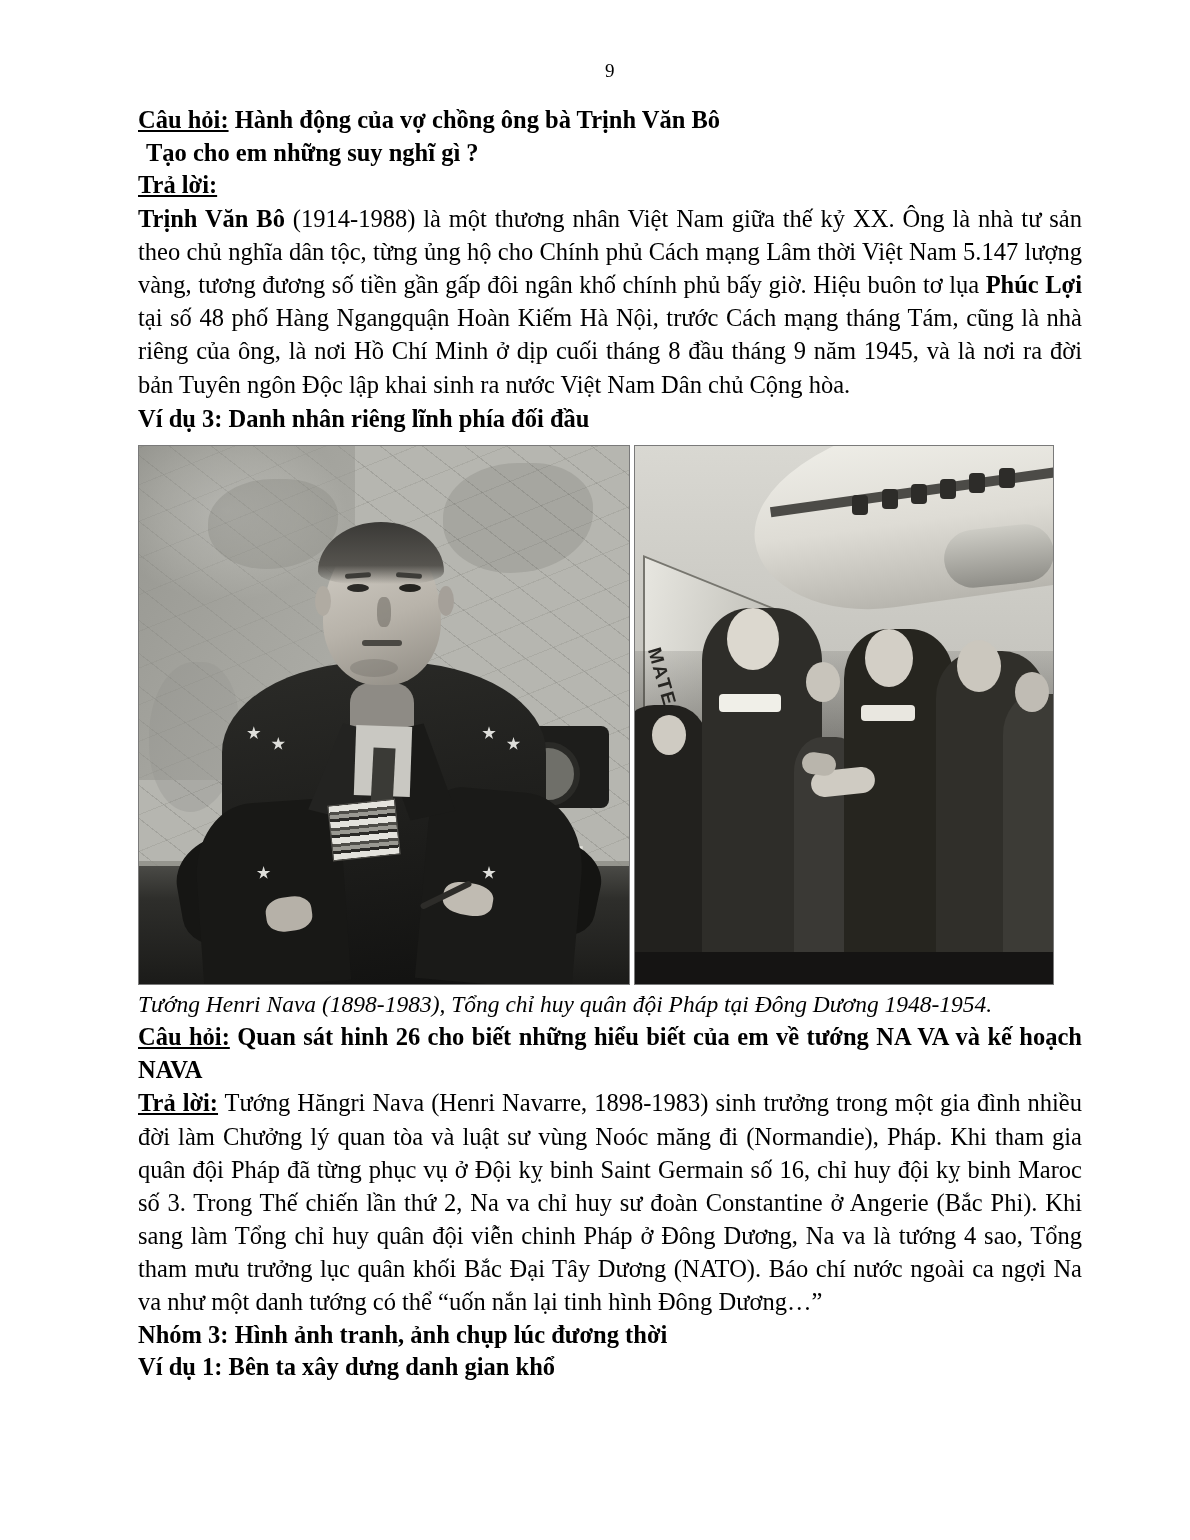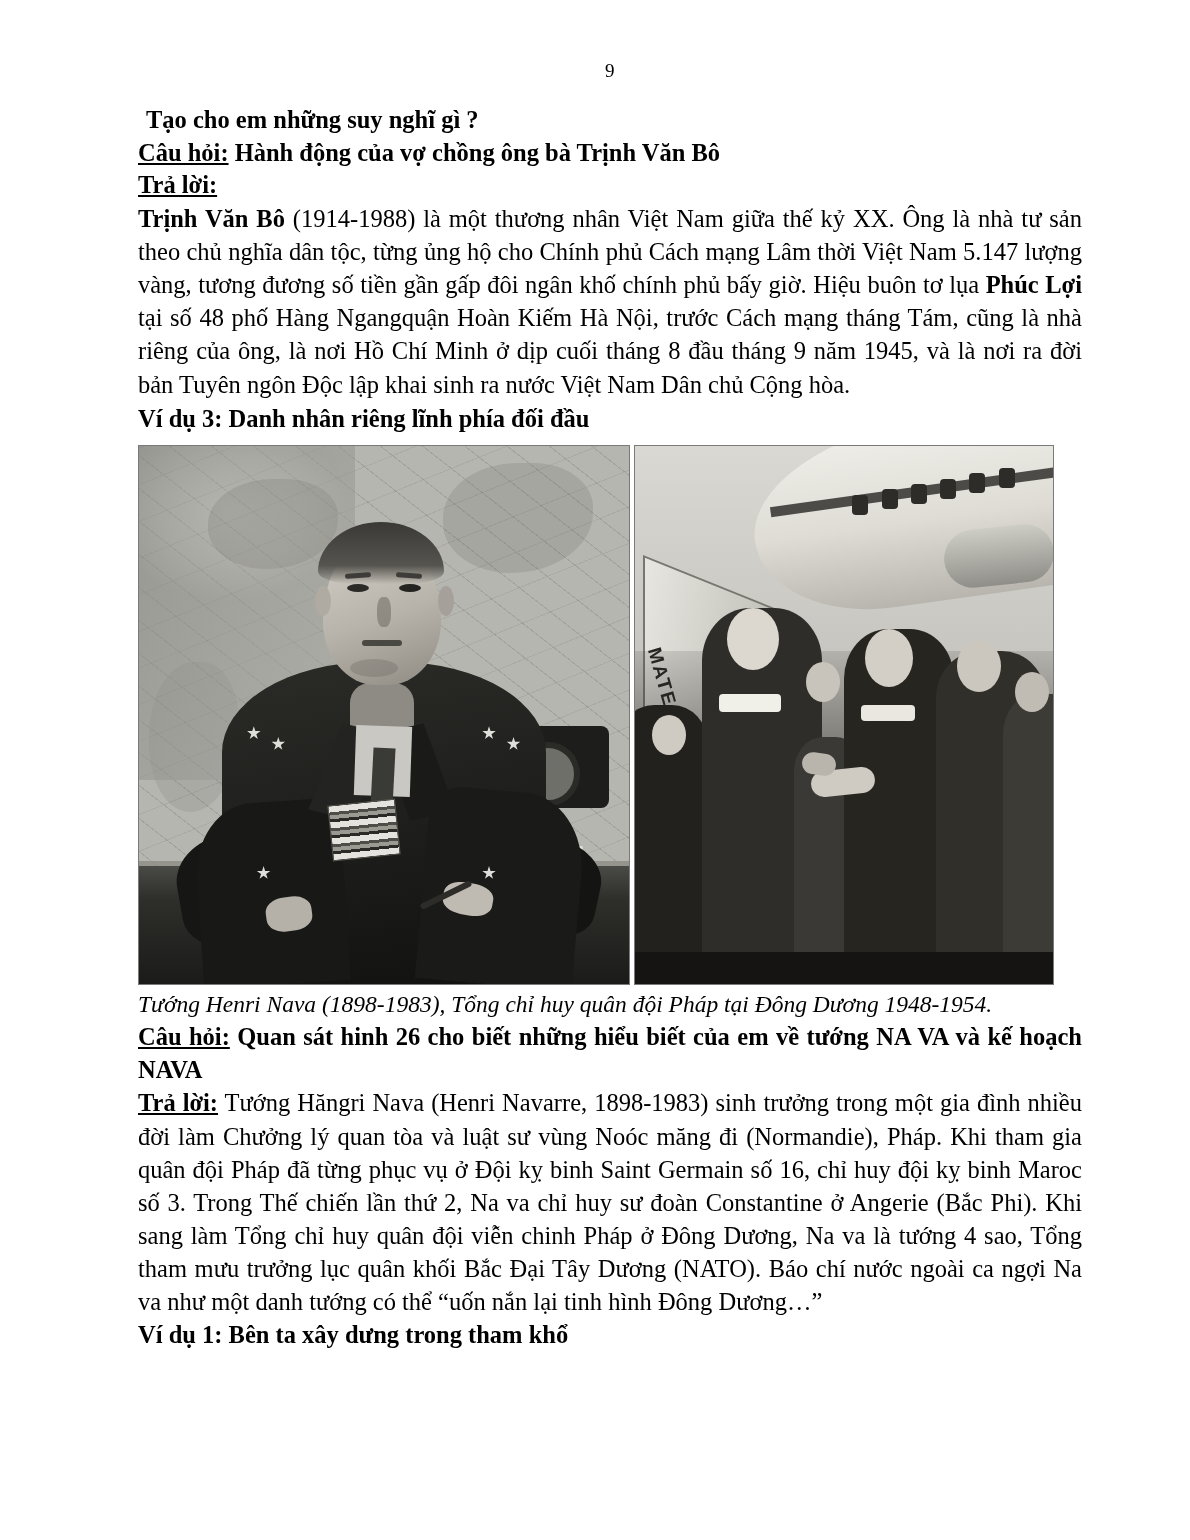--- a/index.html
+++ b/index.html
@@ -325,25 +325,25 @@
     background: #151413;
   }
 </style>
 </head>
 <body>
 
 <div class="page">
 
   <div class="page-number">9</div>
 
+  <p class="q-line">
+    <span class="u b">Câu hỏi:</span><span class="b"> Hành động của vợ chồng  ông bà Trịnh Văn Bô</span>
+  </p>
   <p class="q-line q-indent">
     <span class="b">Tạo cho em những suy nghĩ gì  ?</span>
-  </p>
-  <p class="q-line">
-    <span class="u b">Câu hỏi:</span><span class="b"> Hành động của vợ chồng  ông bà Trịnh Văn Bô</span>
   </p>
   <p class="q-line">
     <span class="u b">Trả lời:</span>
   </p>
 
   <p class="para">
     <span class="b">Trịnh Văn Bô</span><span> (1914-1988) là một thương nhân Việt Nam giữa thế kỷ XX. Ông là nhà tư sản theo chủ nghĩa dân tộc, từng ủng hộ cho Chính phủ Cách mạng Lâm thời Việt Nam 5.147 lượng vàng, tương đương số tiền gần gấp đôi ngân khố chính phủ bấy giờ. Hiệu buôn tơ lụa </span><span class="b">Phúc Lợi</span><span> tại số 48 phố Hàng Ngangquận Hoàn Kiếm Hà Nội, trước Cách mạng tháng Tám, cũng là nhà riêng của ông, là nơi Hồ Chí Minh ở dịp cuối tháng 8 đầu tháng 9 năm 1945, và là nơi ra đời bản Tuyên ngôn Độc lập khai sinh ra nước Việt Nam Dân chủ Cộng hòa.</span>
   </p>
 
   <p class="heading after-gap">Ví dụ 3: Danh nhân riêng lĩnh phía đối đầu</p>
@@ -450,15 +450,16 @@
   <p class="caption">Tướng Henri Nava (1898-1983), Tổng chỉ huy quân đội Pháp tại Đông Dương 1948-1954.</p>
 
   <p class="para">
     <span class="u b">Câu hỏi:</span><span class="b"> Quan sát hinh 26 cho biết những hiểu biết của em về tướng NA VA và kế hoạch  NAVA</span>
   </p>
 
   <p class="para">
     <span class="u b">Trả lời:</span><span> Tướng Hăngri Nava (Henri Navarre, 1898-1983) sinh trưởng trong một gia đình nhiều đời làm Chưởng lý quan tòa và luật sư vùng Noóc măng đi (Normandie), Pháp. Khi tham gia quân đội Pháp đã từng phục vụ ở Đội kỵ binh Saint Germain số 16, chỉ huy đội kỵ binh Maroc số 3. Trong Thế chiến lần thứ 2, Na va chỉ huy sư đoàn Constantine ở Angerie (Bắc Phi). Khi sang làm Tổng chỉ huy quân đội viễn chinh Pháp ở Đông Dương, Na va là tướng 4 sao, Tổng tham mưu trưởng lục quân khối Bắc Đại Tây Dương (NATO). Báo chí nước ngoài ca ngợi Na va như một danh tướng có thể “uốn nắn lại tinh hình Đông Dương…”</span>
   </p>
 
-  <p class="heading">Ví dụ 1: Bên ta xây dưng trong tham khổ</p>
+  <p class="heading">Nhóm 3: Hình ảnh tranh, ảnh chụp lúc đương thời</p>
+  <p class="heading">Ví dụ 1: Bên ta xây dưng danh gian khổ</p>
 
 </div>
 
 </body></html>

